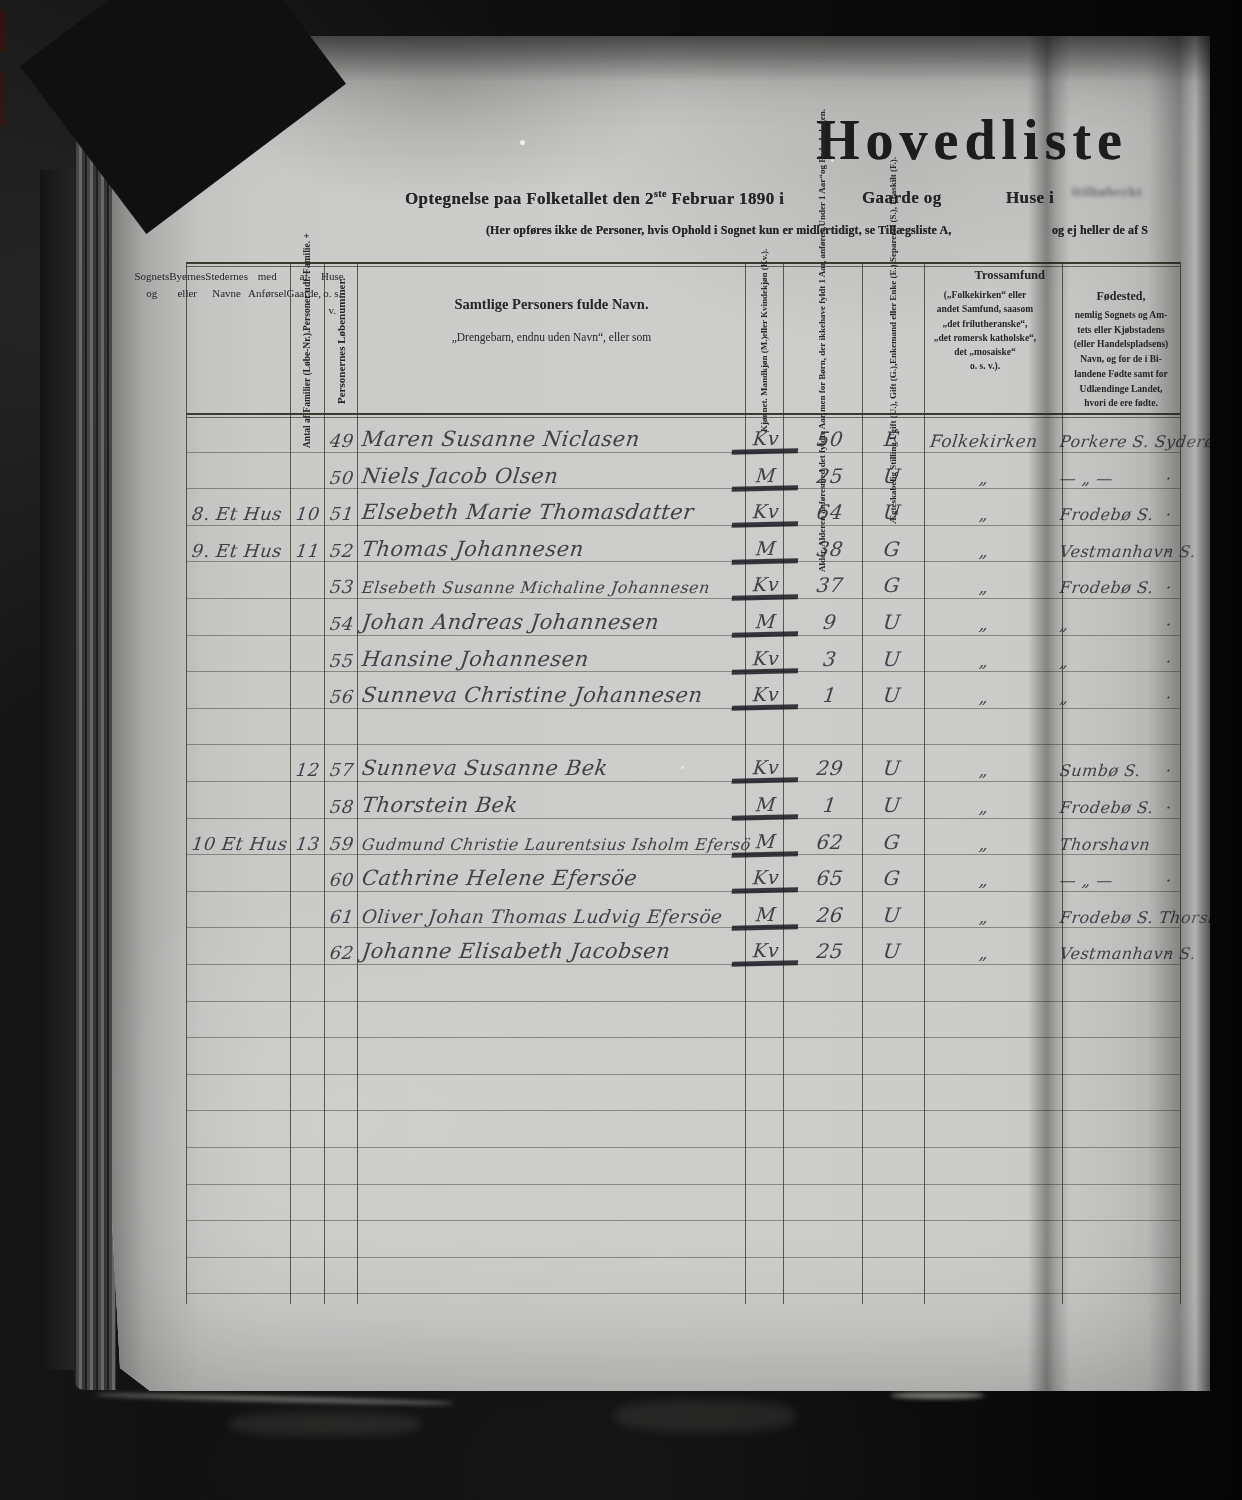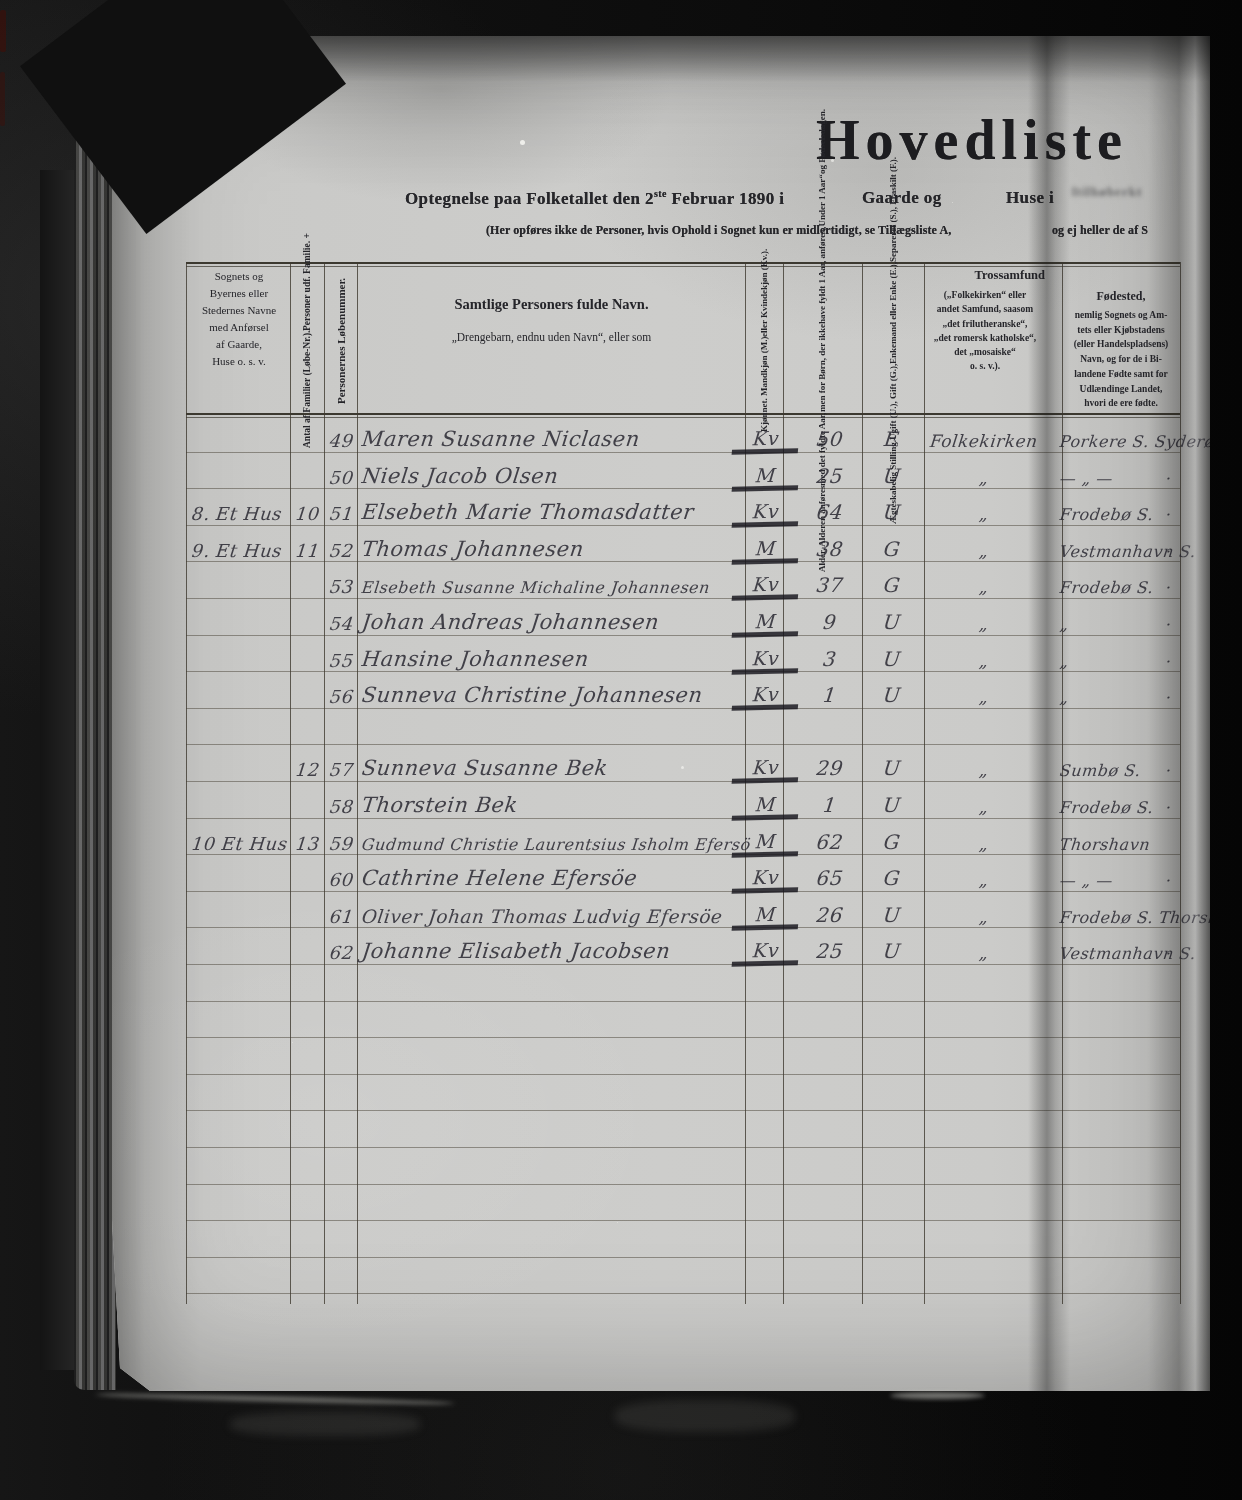--- a/index.html
+++ b/index.html
@@ -51,21 +51,21 @@
   .note-line{position:absolute;top:223px;font-size:12px;font-weight:700;letter-spacing:.1px;white-space:nowrap;}
   .ink-offset{position:absolute;left:1072px;top:184px;width:132px;height:17px;z-index:2;
     font-size:13px;font-weight:700;color:rgba(35,35,38,.6);filter:blur(2px);letter-spacing:1px;overflow:hidden;}
   
   .vline-grid{position:absolute;width:1px;background:rgba(62,58,48,.8);z-index:5;}
   .hline{position:absolute;background:#3c3930;z-index:5;}
   .rules{position:absolute;left:186px;top:416px;width:994px;height:888px;z-index:4;
     background:repeating-linear-gradient(180deg,transparent 0 35.6px,rgba(72,66,54,.5) 35.6px 36.6px);}
   
   .hdr{position:absolute;top:268px;height:145px;color:#25252a;z-index:6;}
-  .hdr-center{display:flex;flex-direction:column;justify-content:flex-start;text-align:center;}
+  .hdr-center{display:flex;flex-direction:row;justify-content:center;text-align:center;}
   .vcol{writing-mode:vertical-rl;transform:rotate(180deg);display:flex;flex-direction:row;align-items:center;justify-content:center;}
   .vline{text-align:center;line-height:1.3;font-weight:700;white-space:nowrap;}
   .hdr-title{font-weight:700;}
   .hdr-sub{line-height:1.5;}
   
   .row{position:absolute;left:0;height:34px;width:1242px;z-index:10;}
   .hw{position:absolute;bottom:1px;font-family:"DejaVu Serif",serif;font-style:italic;color:rgba(45,44,54,.88);
       transform:skewX(-7deg);letter-spacing:.5px;white-space:nowrap;}
   .c-place{left:192px;width:96px;font-size:18px;}
   .c-fam{left:292px;width:32px;text-align:center;font-size:18px;}

